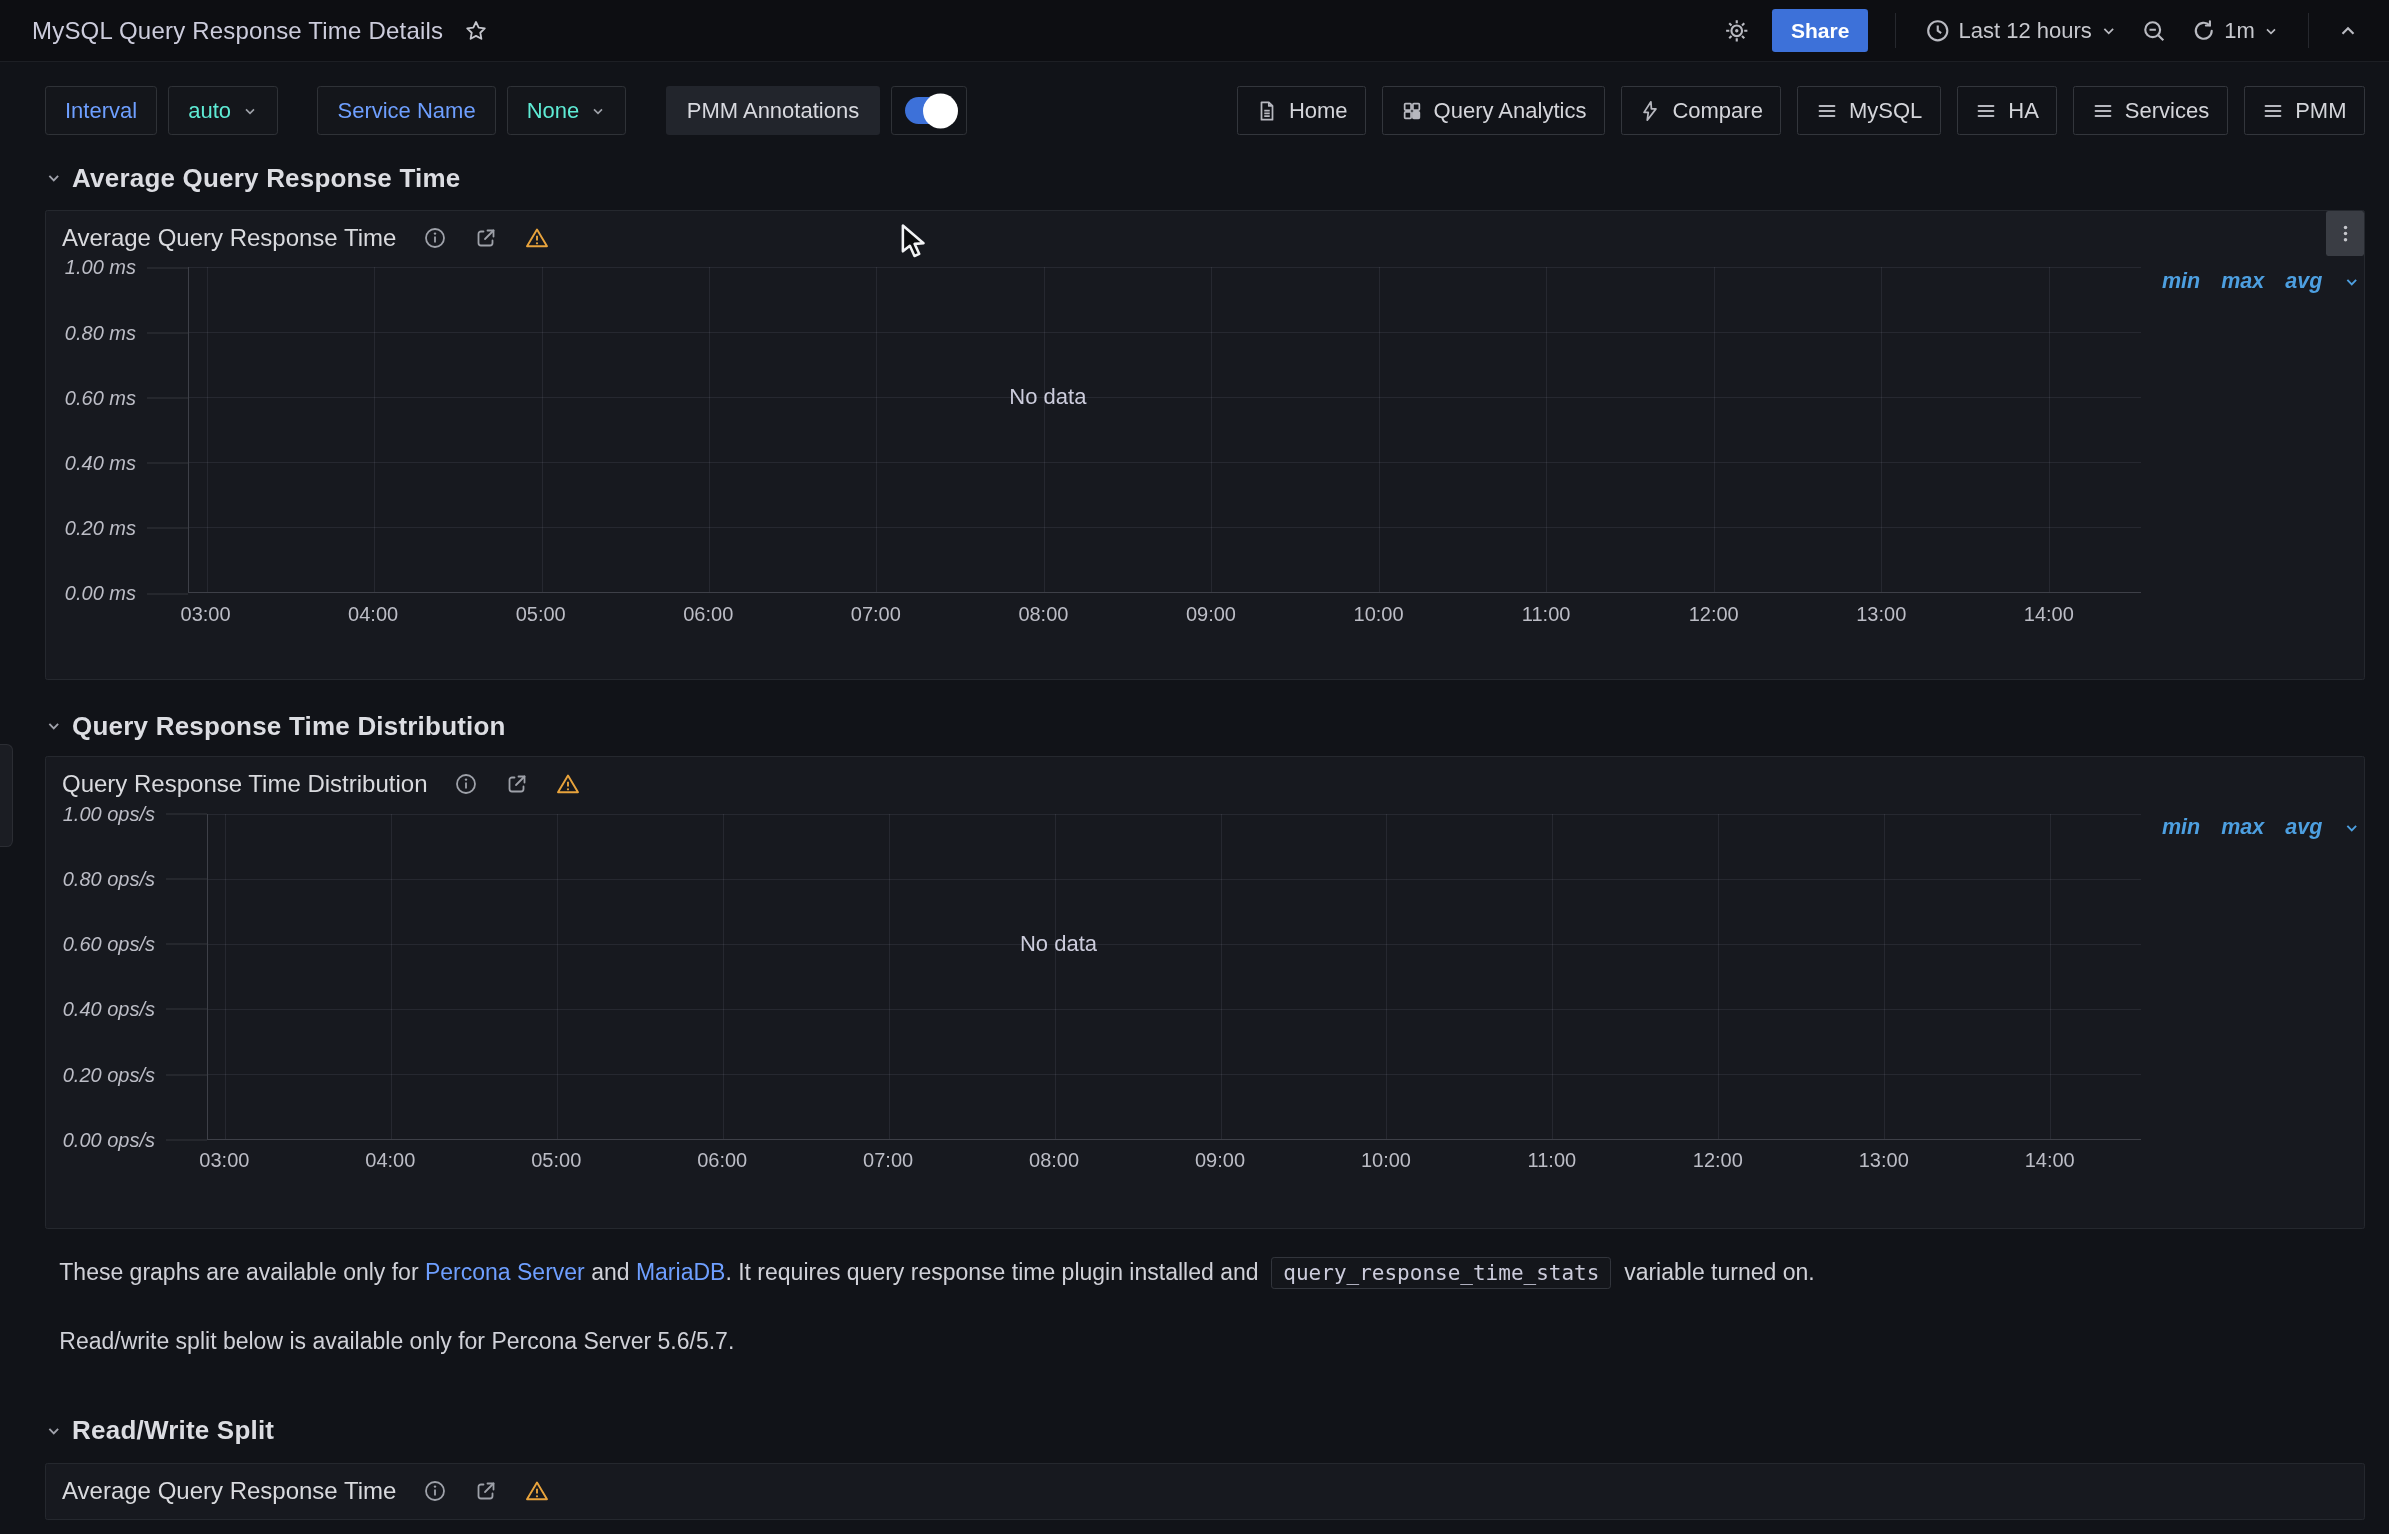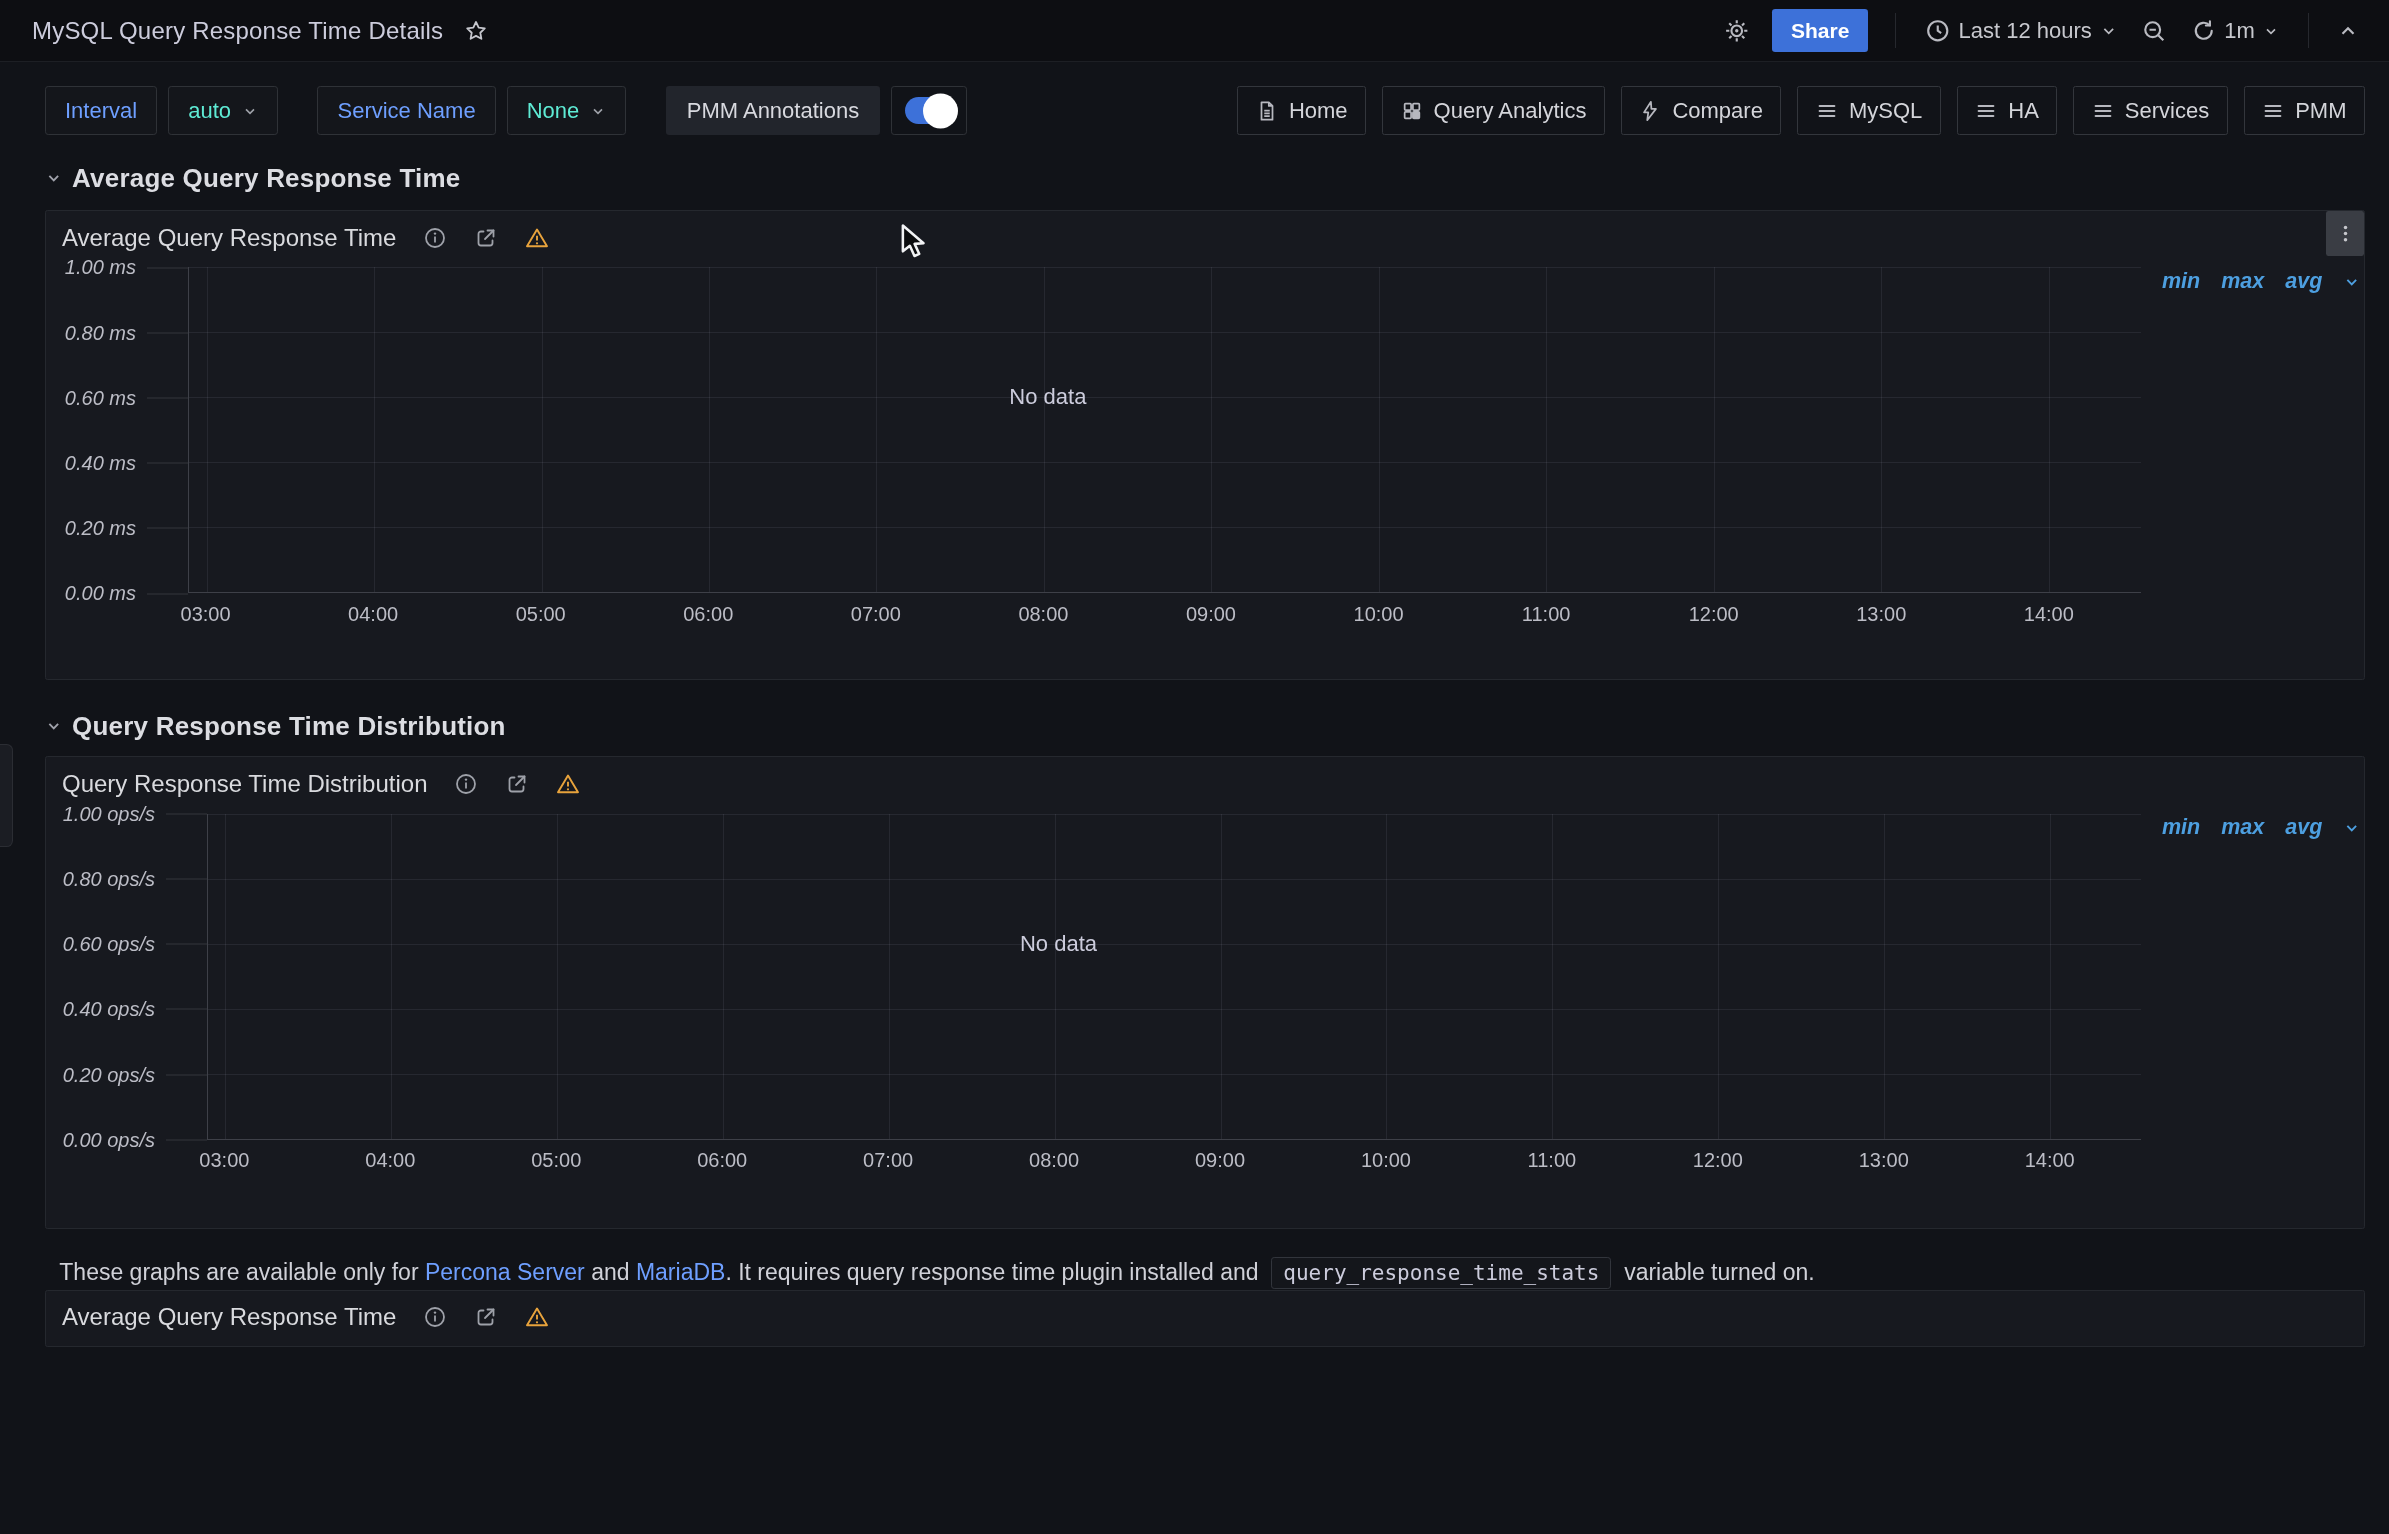--- a/index.html
+++ b/index.html
@@ -537,22 +537,31 @@
           <div class="xlab" style="left:95.28%">14:00</div>
         </div>
       <div class="xspacer" style="width:223px;"></div>
     </div>
   </section>
 
   <div class="notes">
     <div>
       <span>These graphs are available only for </span><a>Percona Server</a><span> and </span><a>MariaDB</a><span>. It requires query response time plugin installed and </span><span class="code">query_response_time_stats</span><span> variable turned on.</span>
     </div>
+    <div class="line2">Read/write split below is available only for Percona Server 5.6/5.7.</div>
   </div>
 
+  <div class="section-header rw-section">
+    <span class="chev">
+      <svg width="17.5" height="17.5" viewBox="0 0 24 24" fill="none" stroke="currentColor" stroke-width="2.6">
+          <path d="M6 9.5l6 6 6-6"></path>
+        </svg>
+    </span>
+    <span class="stitle">Read/Write Split</span>
+  </div>
 
   <section class="panel partial">
     <div class="panel-header">
       <span class="panel-title">Average Query Response Time</span>
       <span class="picon">
         <svg width="24" height="24" viewBox="0 0 24 24" fill="none" stroke="currentColor" stroke-width="1.8">
             <circle cx="12" cy="12" r="9"></circle>
             <path d="M12 10.6V16.4"></path>
             <circle cx="12" cy="7.6" r="1.2" fill="currentColor" stroke="none"></circle>
           </svg>

